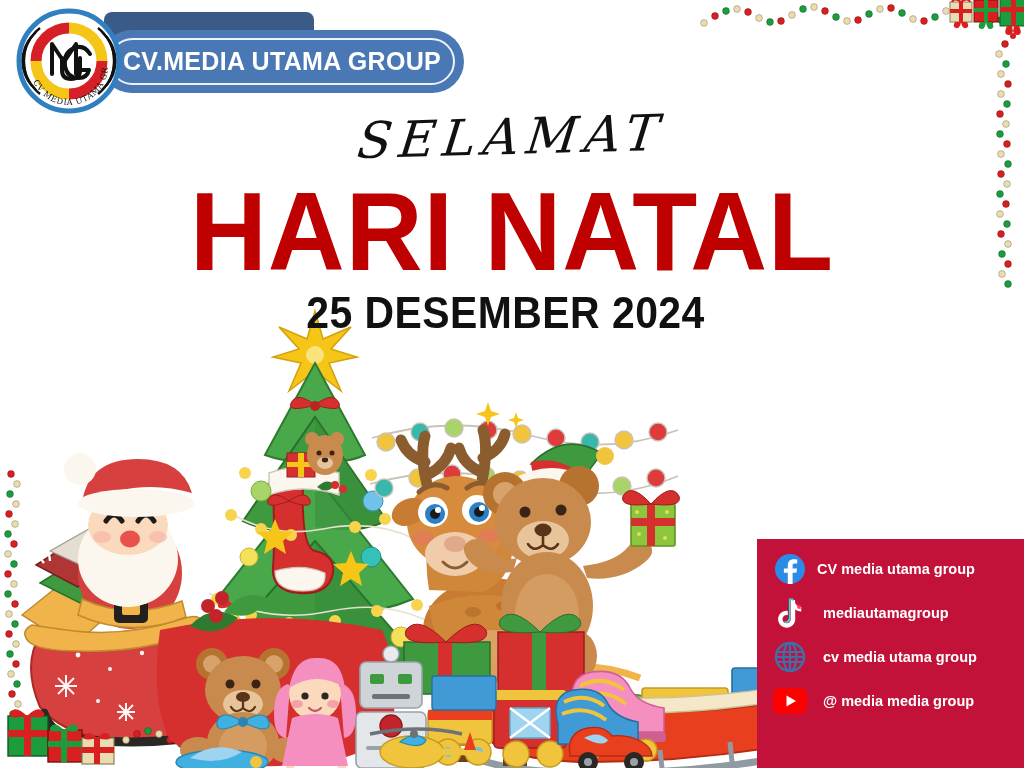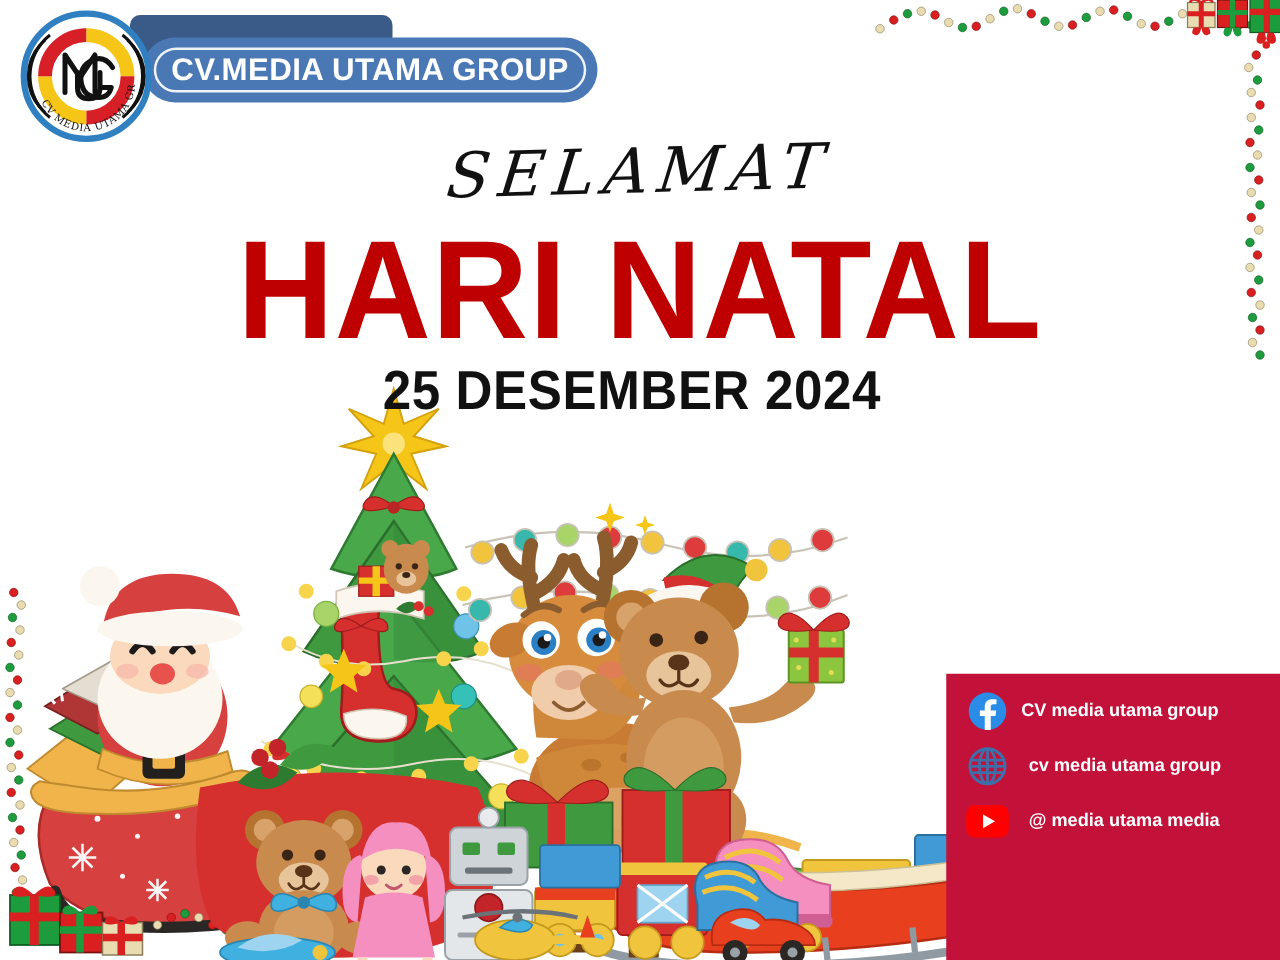--- a/index.html
+++ b/index.html
@@ -26,22 +26,22 @@
   
   .banner-back {
     position: absolute;
     left: 104px; top: 12px;
     width: 210px; height: 44px;
     background: #3a5a88;
     border-radius: 8px 8px 0 0;
   }
   .banner-pill {
     position: absolute;
-    left: 114px; top: 30px;
-    width: 364px; height: 52px;
+    left: 100px; top: 30px;
+    width: 364px; height: 63px;
     background: #4a78b5;
     border-radius: 32px;
   }
   .banner-pill-inner {
     position: absolute;
     left: 9px; top: 8px;
     right: 9px; bottom: 8px;
     border: 2px solid #eef3fa;
     border-radius: 26px;
     box-sizing: border-box;
@@ -771,38 +771,48 @@
       <span class="social-icon">
         <svg width="32" height="32" viewBox="0 0 32 32">
           <circle cx="16" cy="16" r="15" fill="#2b8ce8"></circle>
           <path d="M18.6 31V19.8h3.8l.6-4.4h-4.4v-2.8c0-1.3.4-2.2 2.2-2.2h2.4V6.5c-.4-.06-1.8-.18-3.5-.18-3.5 0-5.9 2.1-5.9 6v3.1h-3.9v4.4h3.9V31h4.8z" fill="#ffffff"></path>
         </svg>
       </span>
       <span class="social-label">CV media utama group</span>
     </div>
 
 
+    <div class="social-row">
+      <span class="social-icon">
+        <svg width="32" height="32" viewBox="0 0 32 32">
+          <path d="M21 3h-4.3v19.2c0 2.3-1.8 4.1-4.1 4.1s-4.1-1.8-4.1-4.1 1.8-4.1 4.1-4.1c.4 0 .8.06 1.2.18v-4.4a8.8 8.8 0 0 0-1.2-.08c-4.7 0-8.5 3.8-8.5 8.5S8 30.8 12.7 30.8s8.5-3.8 8.5-8.5V12.5c1.7 1.2 3.8 1.9 6 1.9V10c-3.4 0-6.2-2.8-6.2-6.2V3z" fill="#ffffff"></path>
+          <path d="M19.2 1.4h-4.3v19.2c0 2.3-1.8 4.1-4.1 4.1-.6 0-1.2-.1-1.7-.4a4.1 4.1 0 0 0 3.2 1.6c2.3 0 4.1-1.8 4.1-4.1V2.6c1.1.9 2.4 1.5 3.8 1.7-.6-.9-1-2-1-3V1.4z" fill="#25f4ee" opacity="0.9"></path>
+          <path d="M23.2 8.3c-1.2-.7-2.1-1.8-2.5-3.1.8 1 1.8 1.8 3 2.2.9.3 1.9.5 2.9.5v4c-1.2 0-2.4-.2-3.4-.6V8.3z" fill="#fe2c55" opacity="0.9"></path>
+        </svg>
+      </span>
+      <span class="social-label sl-indent2">mediautamagroup</span>
+    </div>
 
     <div class="social-row">
       <span class="social-icon">
         <svg width="32" height="32" viewBox="0 0 32 32">
           <circle cx="16" cy="16" r="14" fill="none" stroke="#3f6fa8" stroke-width="2.4"></circle>
           <ellipse cx="16" cy="16" rx="6.5" ry="14" fill="none" stroke="#3f6fa8" stroke-width="2.2"></ellipse>
           <path d="M2.6 11h26.8M2.6 21h26.8M2 16h28" stroke="#3f6fa8" stroke-width="2.2" fill="none"></path>
           <path d="M16 2v28" stroke="#3f6fa8" stroke-width="2.2"></path>
         </svg>
       </span>
       <span class="social-label sl-indent2">cv media utama group</span>
     </div>
 
     <div class="social-row">
       <span class="social-icon">
         <svg width="34" height="26" viewBox="0 0 34 26">
           <rect x="0" y="0" width="34" height="26" rx="7" fill="#ff0000"></rect>
           <path d="M13.5 7.5 L23 13 L13.5 18.5 Z" fill="#ffffff"></path>
         </svg>
       </span>
-      <span class="social-label sl-indent2">@ media utama media</span>
+      <span class="social-label sl-indent2">@ media media group</span>
     </div>
 
   </div>
 
 </div>
 
 </body></html>

